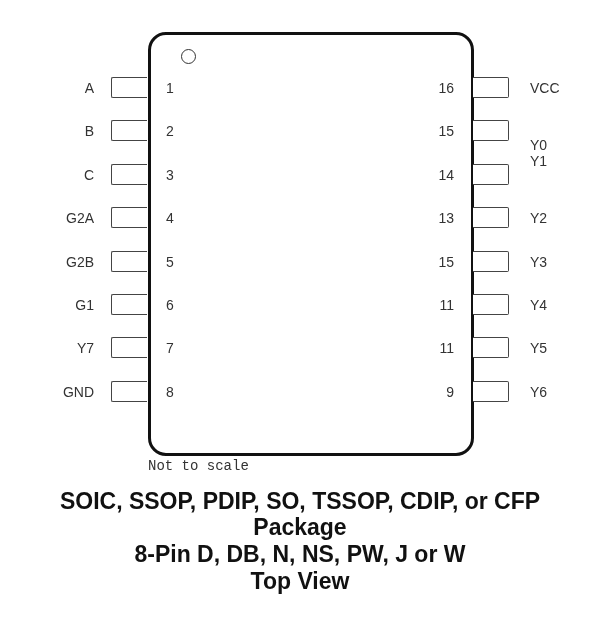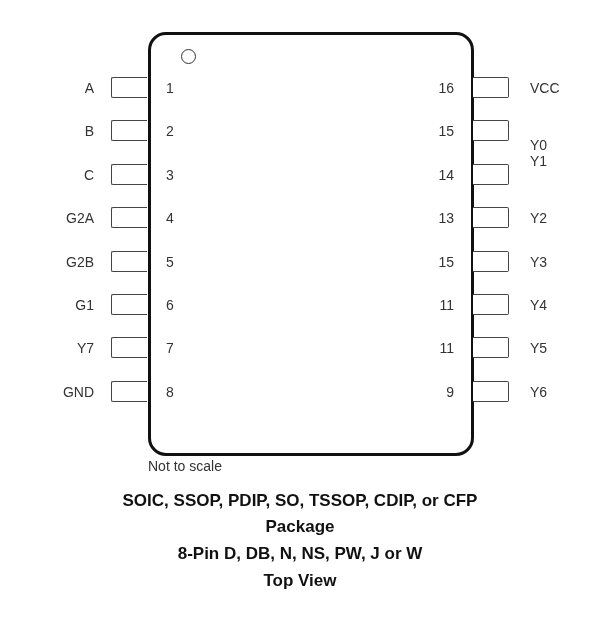--- a/index.html
+++ b/index.html
@@ -12,23 +12,23 @@
     .pin-box { position: absolute; width: 35px; height: 19px; border: 1.5px solid #444;
                background: #fff; }
     .pin-box.left { left: 111px; border-right: none; border-radius: 2px 0 0 2px; }
     .pin-box.right { left: 473px; border-left: none; border-radius: 0 2px 2px 0; }
     .pin-num { position: absolute; font-size: 14px; color: #333; line-height: 16px; }
     .pin-num.left { left: 166px; }
     .pin-num.right { width: 30px; left: 424px; text-align: right; }
     .pin-label { position: absolute; font-size: 14px; color: #333; line-height: 16px; }
     .pin-label.left { width: 60px; left: 34px; text-align: right; }
     .pin-label.right { left: 530px; }
-    .note { position: absolute; left: 148px; top: 458px; font-size: 14px; color: #333; }
+    .note { position: absolute; left: 148px; top: 458px; font-size: 14px; color: #333; font-family: Liberation Mono, monospace; }
     .caption { position: absolute; left: 0; width: 600px; text-align: center;
-               font-weight: bold; font-size: 17px; color: #111; line-height: 26px; }
+               font-weight: bold; font-size: 23px; color: #111; line-height: 26px; }
   </style>
 </head>
 <body>
 
 <div class="chip-body">
   <div class="pin1-dot"></div>
 </div>
 
 <div class="pin-box left" style="top:77px"></div>
 <div class="pin-num left" style="top:80px">1</div>

